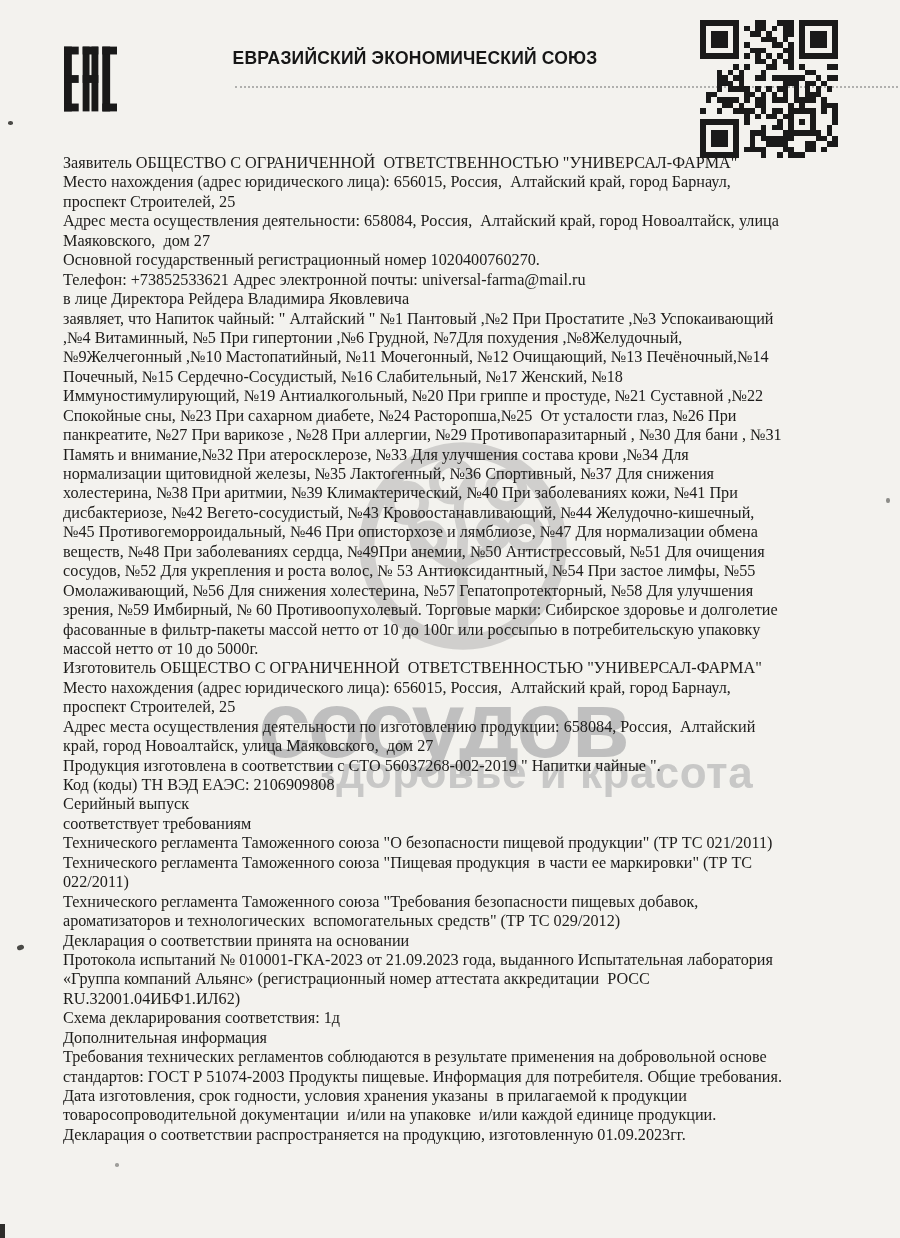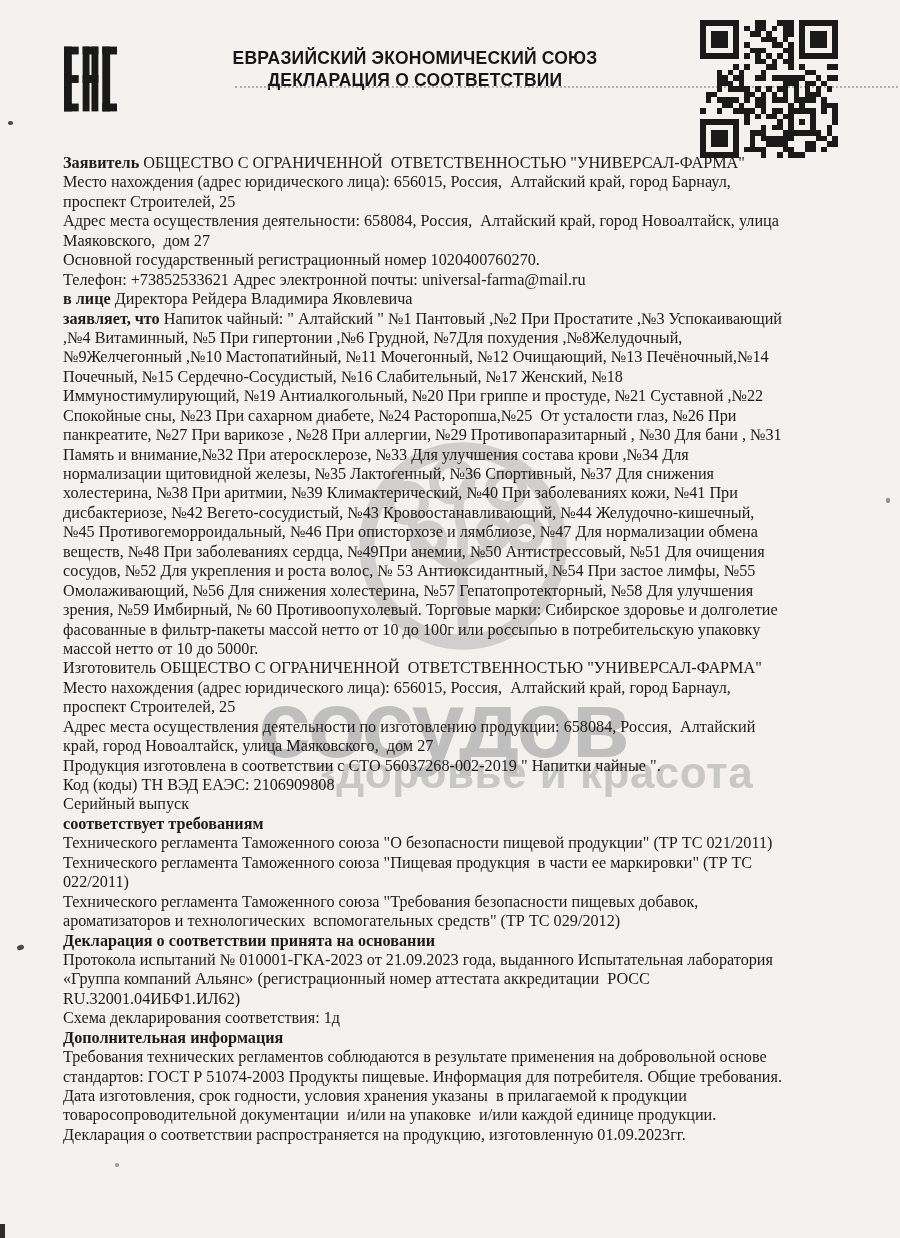--- a/index.html
+++ b/index.html
@@ -33,21 +33,21 @@
     position:absolute; left:314px; top:748px; z-index:1;
     font-family:"Liberation Sans", sans-serif; font-weight:bold;
     font-size:44px; letter-spacing:.5px; color:#c4c4c3; opacity:.9; white-space:nowrap;
   }
   
   .body{
     position:absolute; left:63px; top:154px; width:830px; z-index:2;
     font-size:16.2px; line-height:19.45px; white-space:pre;
   }
   .body .line{height:19.45px;}
-  .body b{font-weight:bold;}
+  .body b{font-weight:normal;}
   
   .speck{position:absolute; background:#4a4a46; border-radius:45%; z-index:3;}
   .edgebar{position:absolute; left:0; top:1224px; width:5px; height:14px; background:#2e2d2b; z-index:3;}
 </style>
 </head>
 <body>
 
 <div class="page">
 
   <svg class="eac" viewBox="0 0 54 66" aria-hidden="true">
@@ -62,21 +62,20 @@
     <rect x="19" y="0" width="16" height="8"></rect>
     <rect x="19" y="29" width="16" height="8"></rect>
 
     <rect x="39" y="0" width="8" height="66"></rect>
     <rect x="39" y="0" width="15" height="8"></rect>
     <rect x="39" y="58" width="15" height="8"></rect>
   </svg>
 
   <div class="title">
     <div>ЕВРАЗИЙСКИЙ ЭКОНОМИЧЕСКИЙ СОЮЗ</div>
-    <div>ДЕКЛАРАЦИЯ О СООТВЕТСТВИИ</div>
   </div>
 
   <div class="dotrule"></div>
 
   <div class="qr" id="qr">
       <svg viewBox="0 0 25 25" width="138" height="138" shape-rendering="crispEdges">
         <rect x="0" y="0" width="1" height="1" fill="#1a1a1a"></rect>
         <rect x="1" y="0" width="1" height="1" fill="#1a1a1a"></rect>
         <rect x="2" y="0" width="1" height="1" fill="#1a1a1a"></rect>
         <rect x="3" y="0" width="1" height="1" fill="#1a1a1a"></rect>

